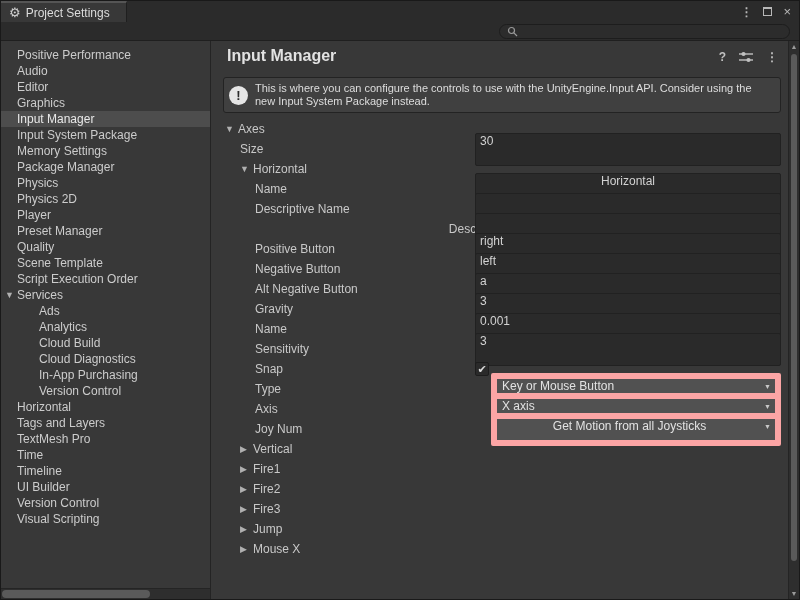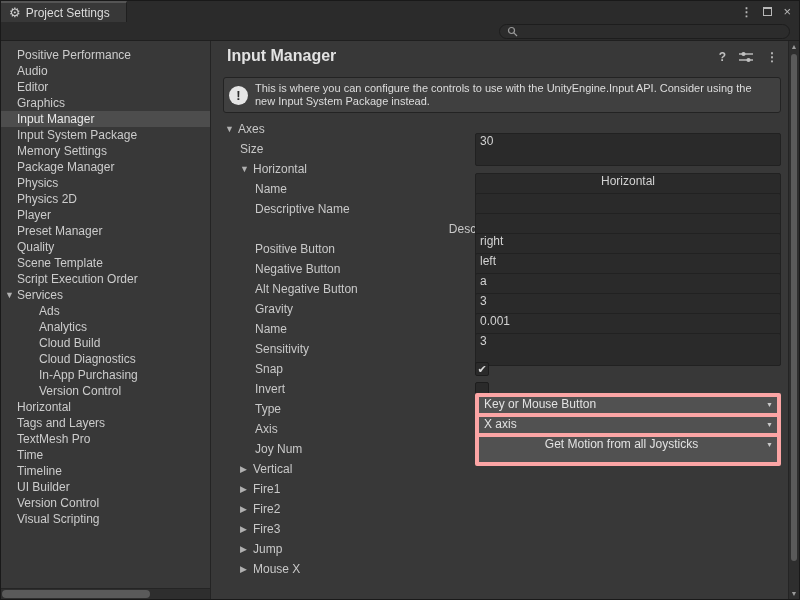--- a/index.html
+++ b/index.html
@@ -75,23 +75,23 @@
   .prop-label { white-space: nowrap; color: #c8c8c8; }
   .tri { display: inline-block; width: 13px; font-size: 9px; color: #b0b0b0; cursor: default; }
 
   .field-col { position: absolute; left: 264px; right: 7px; height: 33px; }
   .text-field {
     background: #2a2a2a; border: 1px solid #212121; border-radius: 2px;
     padding: 0 4px; line-height: 14px; font-size: 12px; color: #d2d2d2;
     overflow: hidden; white-space: nowrap; cursor: text;
   }
   .dropdown {
-    background: #515151; border: 4px solid #fca5a5; border-radius: 2px;
+    background: #515151; border: 6px solid #fca5a5; border-radius: 2px;
     padding: 0 18px 0 5px; line-height: 14px; font-size: 12px; color: #e2e2e2;
-    overflow: hidden; white-space: nowrap; cursor: default;
+    overflow: hidden; white-space: nowrap; cursor: default; margin-left: 16px;
   }
   .dd-arrow { position: absolute; right: 4px; top: 1px; font-size: 7px; color: #c8c8c8; width: auto; }
   .checkbox {
     right: auto; width: 14px; height: 14px; top: auto;
     background: #2a2a2a; border: 1px solid #1d1d1d; border-radius: 2px;
     text-align: center; line-height: 13px; font-size: 11px; color: #dadada; cursor: default;
   }
 
   
   .vscroll { width: 11px; flex: 0 0 11px; background: #2e2e2e; border-left: 1px solid #242424; position: relative; }
@@ -234,24 +234,20 @@
           </div>
           <div class="prop-row" style="padding-left: 44px;">
             <span class="prop-label">Sensitivity</span>
             <div class="field-col text-field"><span>3</span></div>
           </div>
           <div class="prop-row" style="padding-left: 44px;">
             <span class="prop-label">Snap</span>
             <div class="field-col checkbox">✔</div>
           </div>
           <div class="prop-row" style="padding-left: 44px;">
-            <span class="prop-label">Invert</span>
-            <div class="field-col checkbox"></div>
-          </div>
-          <div class="prop-row" style="padding-left: 44px;">
             <span class="prop-label">Type</span>
             <div class="field-col dropdown"><span>Key or Mouse Button</span><span class="tri dd-arrow">▼</span></div>
           </div>
           <div class="prop-row" style="padding-left: 44px;">
             <span class="prop-label">Axis</span>
             <div class="field-col dropdown"><span>X axis</span><span class="tri dd-arrow">▼</span></div>
           </div>
           <div class="prop-row" style="padding-left: 44px; text-align: center;">
             <span class="prop-label">Joy Num</span>
             <div class="field-col dropdown"><span>Get Motion from all Joysticks</span><span class="tri dd-arrow">▼</span></div>

